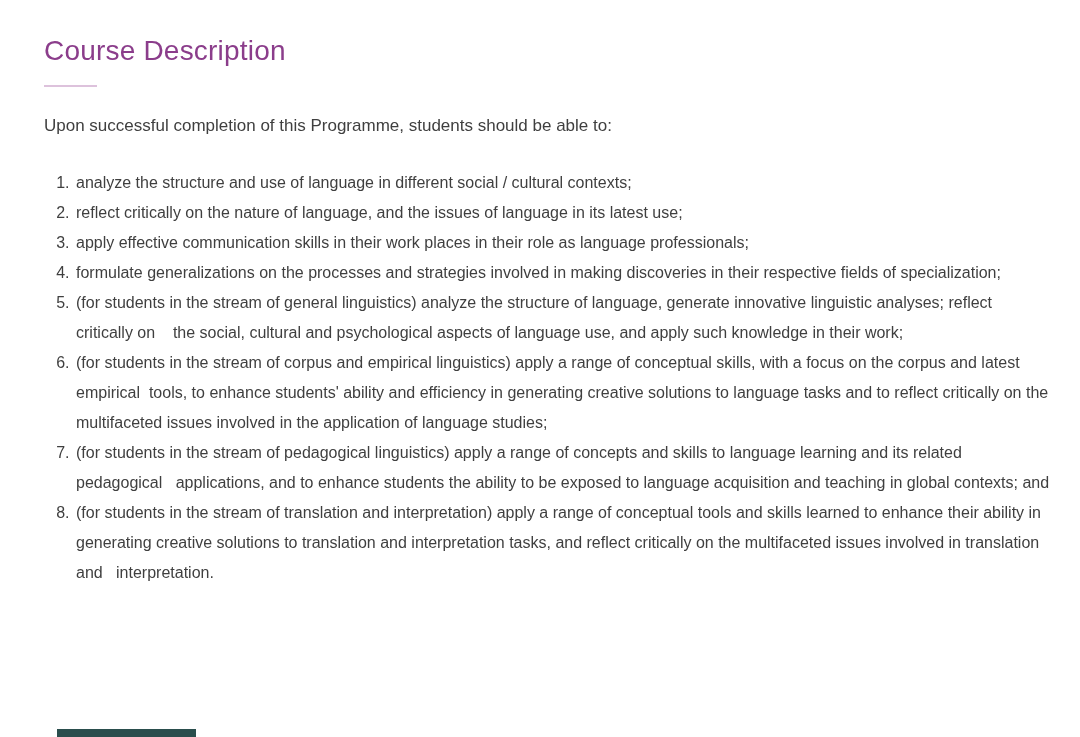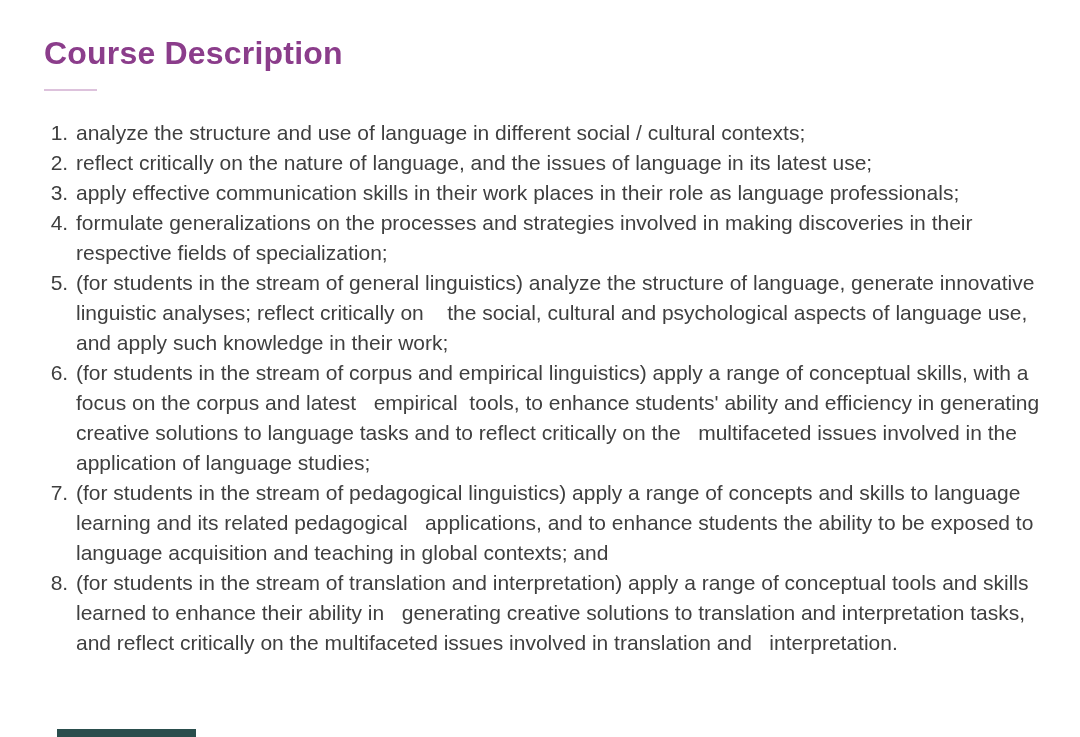--- a/index.html
+++ b/index.html
@@ -17,43 +17,43 @@
   .content {
     position: absolute;
     top: 0;
     left: 0;
     width: 1080px;
     padding: 34px 30px 0 44px;
     box-sizing: border-box;
   }
   .page-title {
     margin: 0;
-    font-size: 32px;
-    font-weight: 700;
+    font-size: 28px;
+    font-weight: 400;
     letter-spacing: 0.2px;
     color: #8b3d8b;
     line-height: 1.2;
   }
   .title-divider {
     width: 53px;
     height: 0;
     border: none;
     border-top: 2px solid #ddc2dc;
     margin: 17px 0 0 0;
   }
   .intro {
     margin: 24px 0 0 0;
     font-size: 17px;
     line-height: 30px;
     color: #3f3f3f;
   }
   ol.outcomes {
     margin: 27px 0 0 0;
     padding: 0 0 0 30px;
-    font-size: 21px;
+    font-size: 16px;
     line-height: 30px;
     color: #3f3f3f;
   }
   ol.outcomes li {
     margin: 0;
     padding-left: 2px;
   }
   ol.outcomes li span {
     white-space: pre-wrap;
   }
@@ -65,20 +65,21 @@
     height: 8px;
     background: #2a4e4d;
   }
 </style>
 </head>
 <body>
 
 <div class="content">
   <h1 class="page-title">Course Description</h1>
   <hr class="title-divider">
+  <p class="intro">Upon successful completion of this Programme, students should be able to:</p>
   <ol class="outcomes">
     <li><span>analyze the structure and use of language in different social / cultural contexts;</span></li>
     <li><span>reflect critically on the nature of language, and the issues of language in its latest use;</span></li>
     <li><span>apply effective communication skills in their work places in their role as language professionals;</span></li>
     <li><span>formulate generalizations on the processes and strategies involved in making discoveries in their respective fields of specialization;</span></li>
     <li><span>(for students in the stream of general linguistics) analyze the structure of language, generate innovative linguistic analyses; reflect critically on    the social, cultural and psychological aspects of language use, and apply such knowledge in their work;</span></li>
     <li><span>(for students in the stream of corpus and empirical linguistics) apply a range of conceptual skills, with a focus on the corpus and latest   empirical  tools, to enhance students' ability and efficiency in generating creative solutions to language tasks and to reflect critically on the   multifaceted issues involved in the application of language studies;</span></li>
     <li><span>(for students in the stream of pedagogical linguistics) apply a range of concepts and skills to language learning and its related pedagogical   applications, and to enhance students the ability to be exposed to language acquisition and teaching in global contexts; and</span></li>
     <li><span>(for students in the stream of translation and interpretation) apply a range of conceptual tools and skills learned to enhance their ability in   generating creative solutions to translation and interpretation tasks, and reflect critically on the multifaceted issues involved in translation and   interpretation.</span></li>
   </ol>

